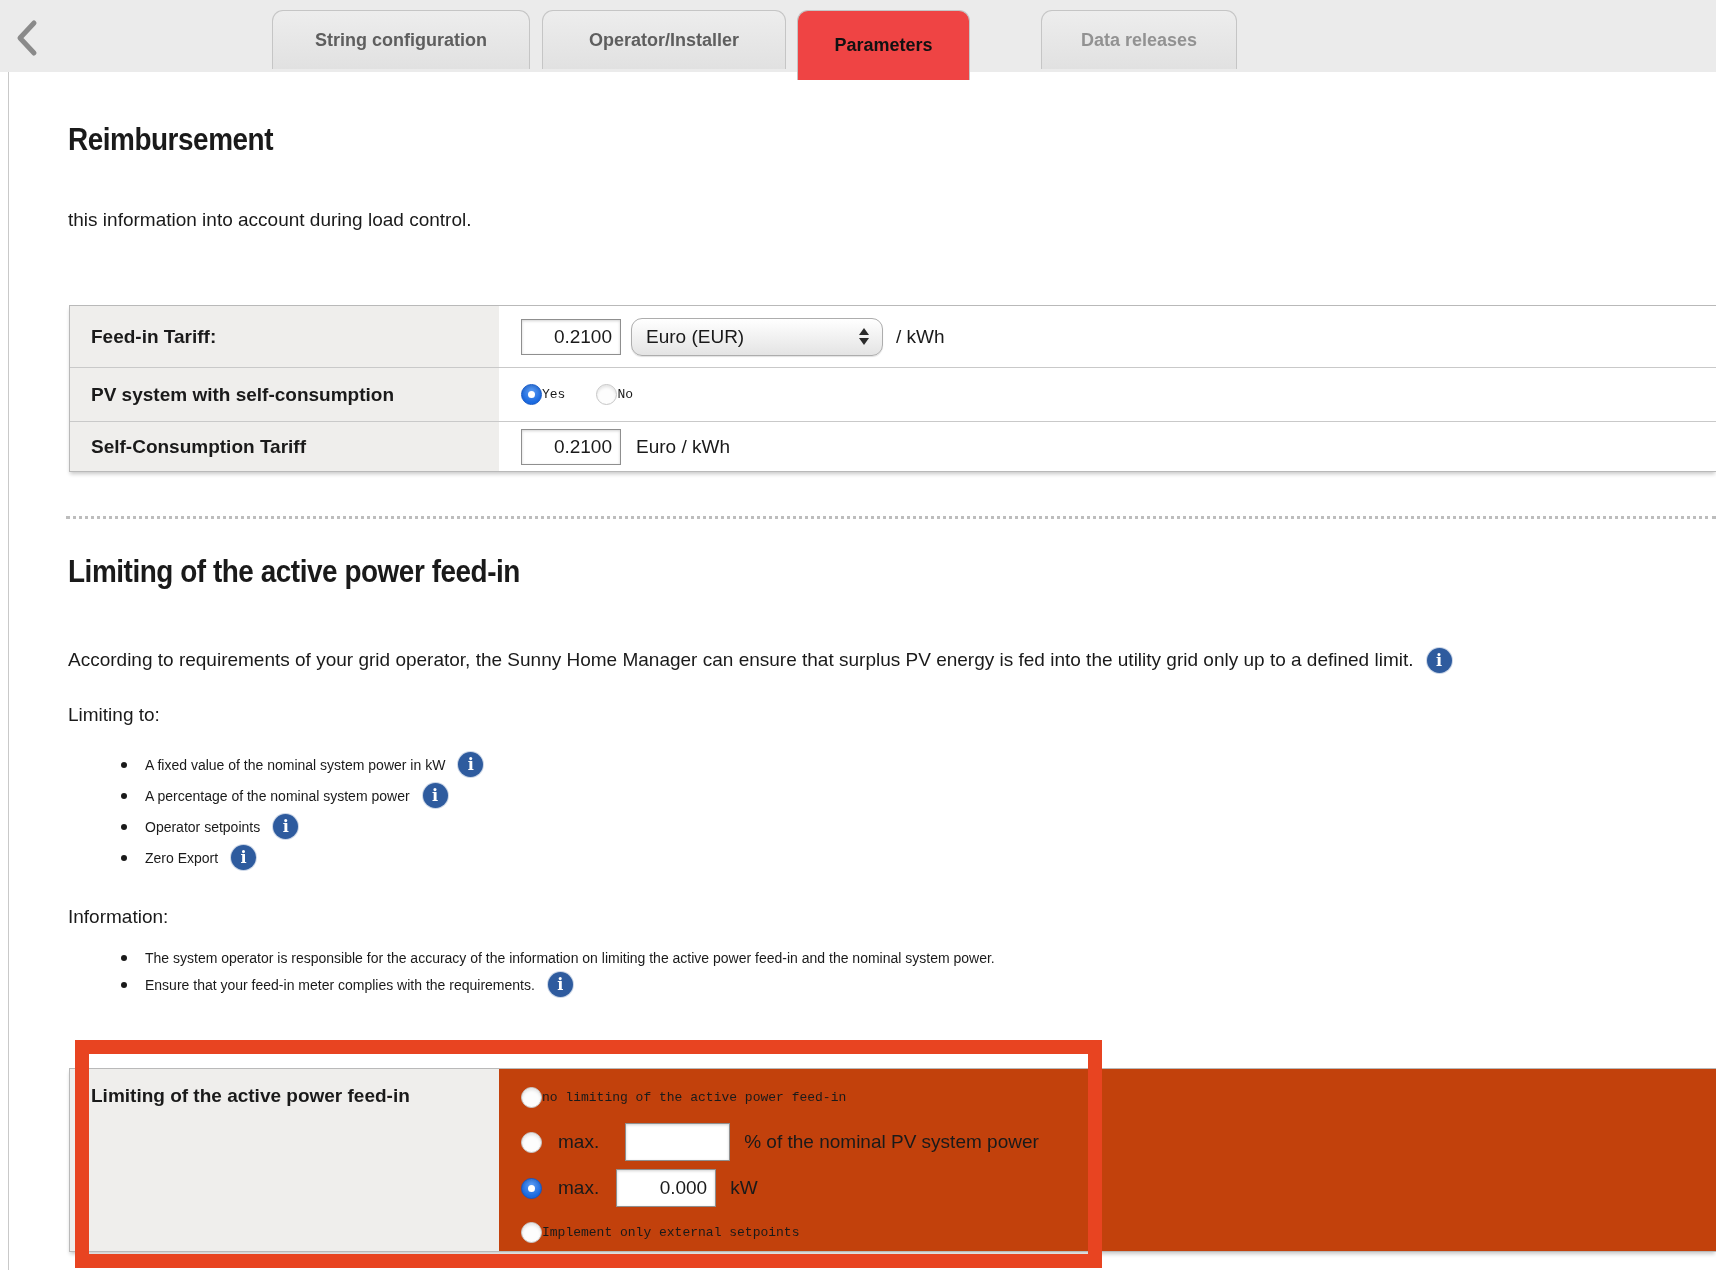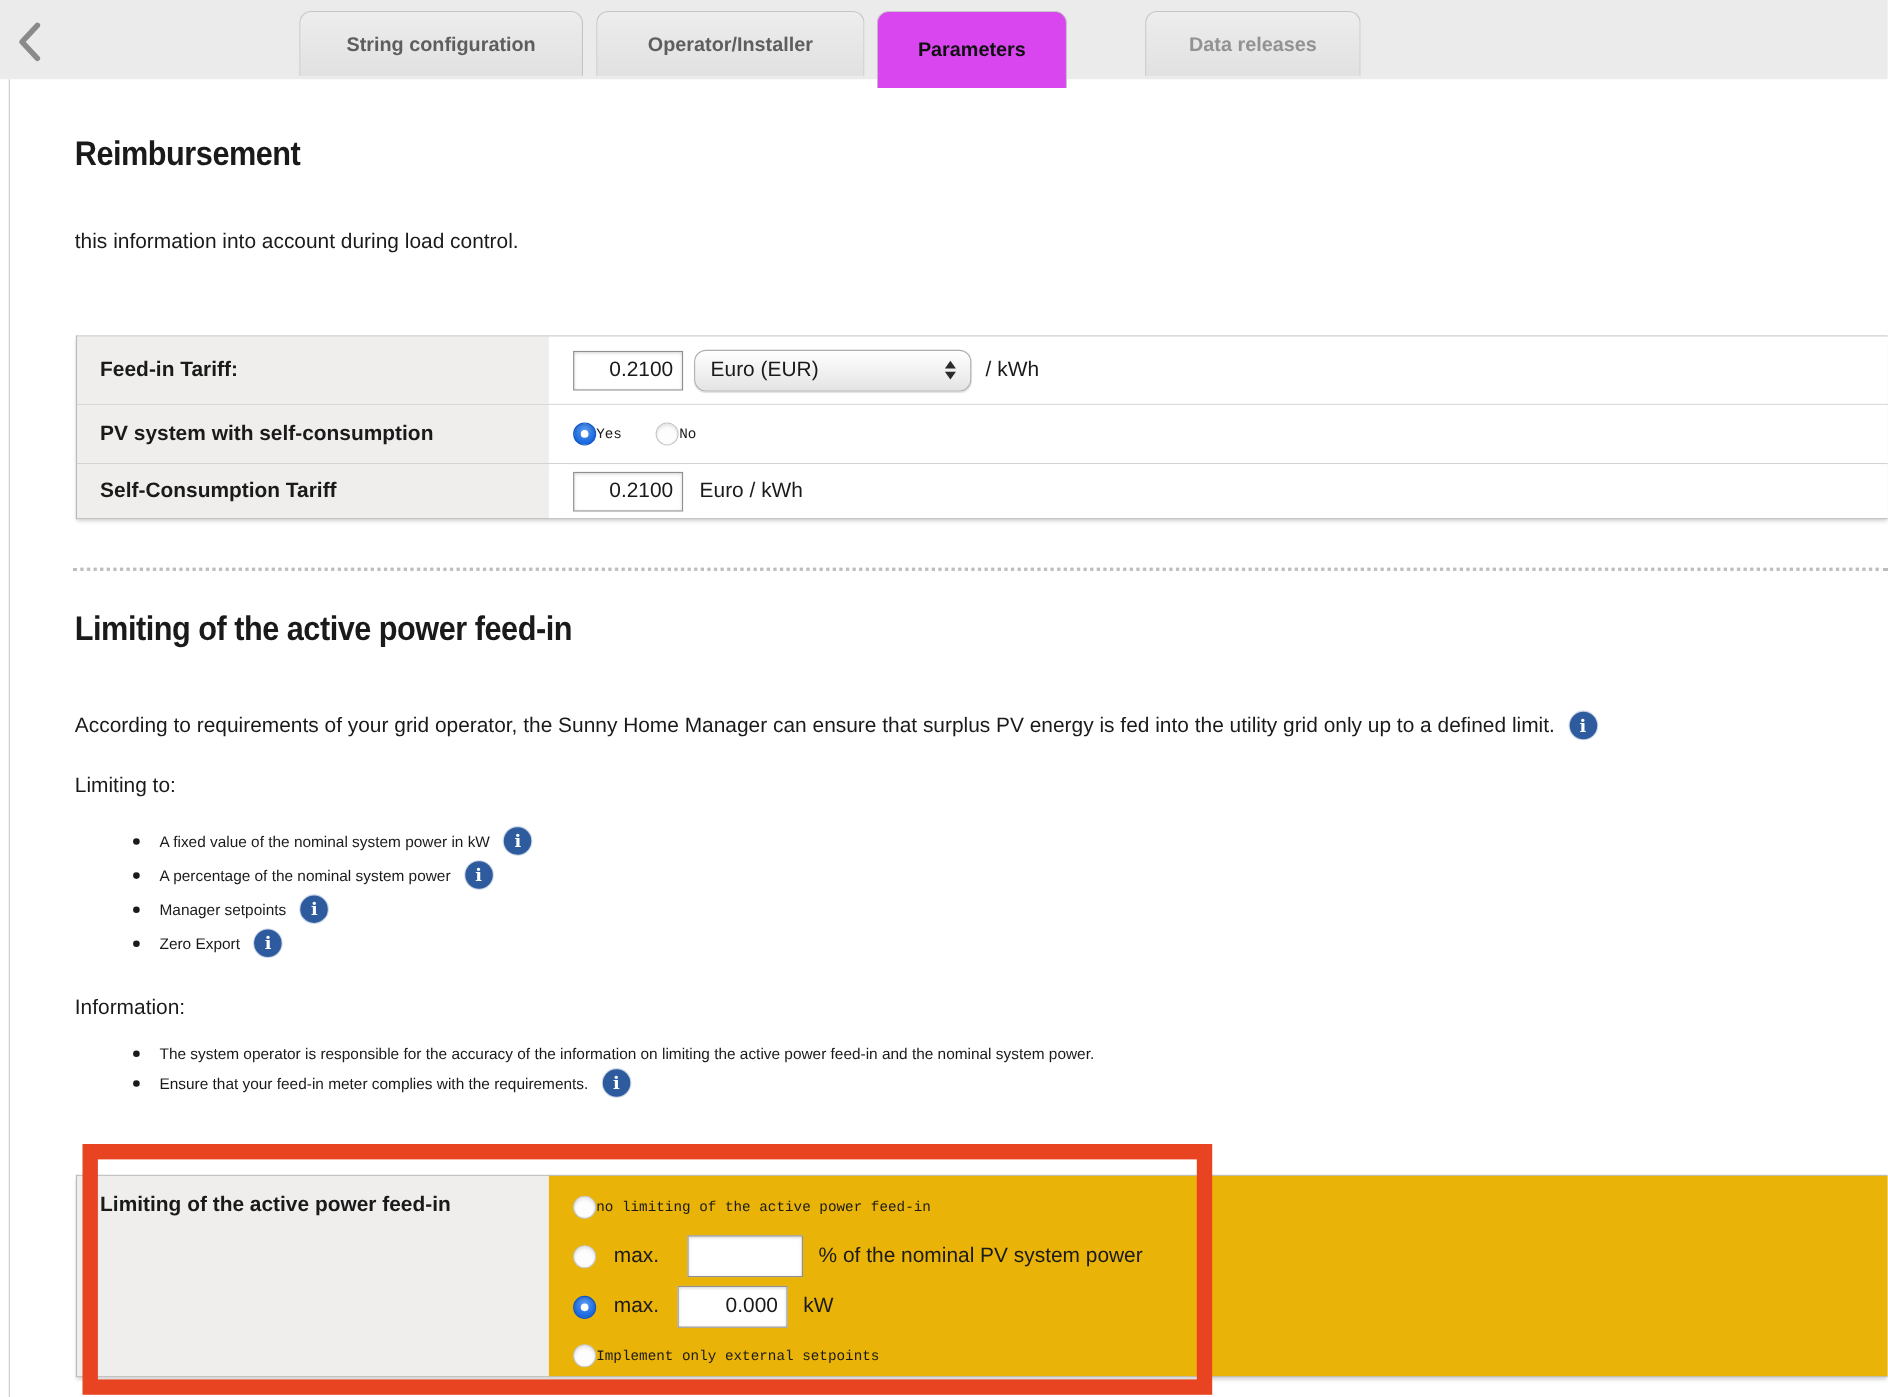--- a/index.html
+++ b/index.html
@@ -6,21 +6,21 @@
   html,body { width:1716px; height:1270px; overflow:hidden; background:#fff;
               font-family:"Liberation Sans", sans-serif; color:#1a1a1a; }
 
   
   .tabbar { position:absolute; top:0; left:0; width:1716px; height:72px; background:#ebebeb; z-index:3; }
   .back-btn { position:absolute; left:12px; top:18px; width:30px; height:40px; cursor:pointer; }
   .tab { position:absolute; top:10px; height:59px; border:1px solid #c5c5c5; border-bottom:none;
          border-radius:11px 11px 0 0; background:linear-gradient(#ededed,#e1e1e1);
          display:flex; align-items:center; justify-content:center;
          font-size:18px; font-weight:bold; color:#5e5e5e; }
-  .tab.active { height:70px; background:#d946ef; color:#111; z-index:4; }
+  .tab.active { height:70px; background:#ef4444; color:#111; z-index:4; }
   .tab.muted { color:#929292; }
   .tab1 { left:57px;  width:203px; }
   .tab2 { left:272px; width:258px; }
   .tab3 { left:542px; width:244px; }
   .tab4 { left:797px; width:173px; }
   .tab5 { left:1041px; width:196px; }
 
   
   .panel { position:absolute; top:72px; left:8px; right:0; bottom:0; background:#fff;
            border-left:1px solid #c9c9c9; z-index:2; }
@@ -68,21 +68,21 @@
   .dotted-divider { border-top:3px dotted #bdbdbd; height:0; }
 
   .bullets .bl { display:flex; align-items:center; }
   .bullets .dot { width:6px; height:6px; border-radius:50%; background:#1a1a1a; margin:0 18px 0 0; flex:0 0 6px; }
   .bullets .bt { font-size:14px; white-space:nowrap; }
 
   
   .red-box { border:14px solid #e84421; background:transparent; z-index:6; pointer-events:none; }
 
   
-  .t2content { flex:1; display:flex; flex-direction:column; padding:10px 0 0 22px; background:#eab308; }
+  .t2content { flex:1; display:flex; flex-direction:column; padding:10px 0 0 22px; background:#c2410c; }
   .t2row { display:flex; align-items:center; }
   .t2row .pre { font-size:19px; margin-left:16px; }
   .t2row .suf { font-size:19px; margin-left:14px; white-space:nowrap; }
 </style>
 </head>
 <body>
 
 <div class="tabbar">
   <div class="back-btn">
     <svg width="30" height="40" viewBox="0 0 30 40">
@@ -156,21 +156,21 @@
       <span class="bt">A fixed value of the nominal system power in kW</span>
       <span class="info-icon">i</span>
     </div>
     <div class="bl" style="height:31px;">
       <span class="dot"></span>
       <span class="bt">A percentage of the nominal system power</span>
       <span class="info-icon">i</span>
     </div>
     <div class="bl" style="height:31px;">
       <span class="dot"></span>
-      <span class="bt">Manager setpoints</span>
+      <span class="bt">Operator setpoints</span>
       <span class="info-icon">i</span>
     </div>
     <div class="bl" style="height:31px;">
       <span class="dot"></span>
       <span class="bt">Zero Export</span>
       <span class="info-icon">i</span>
     </div>
   </div>
 
   <div class="bodytext" style="left:59px; top:830px;">Information:</div>

